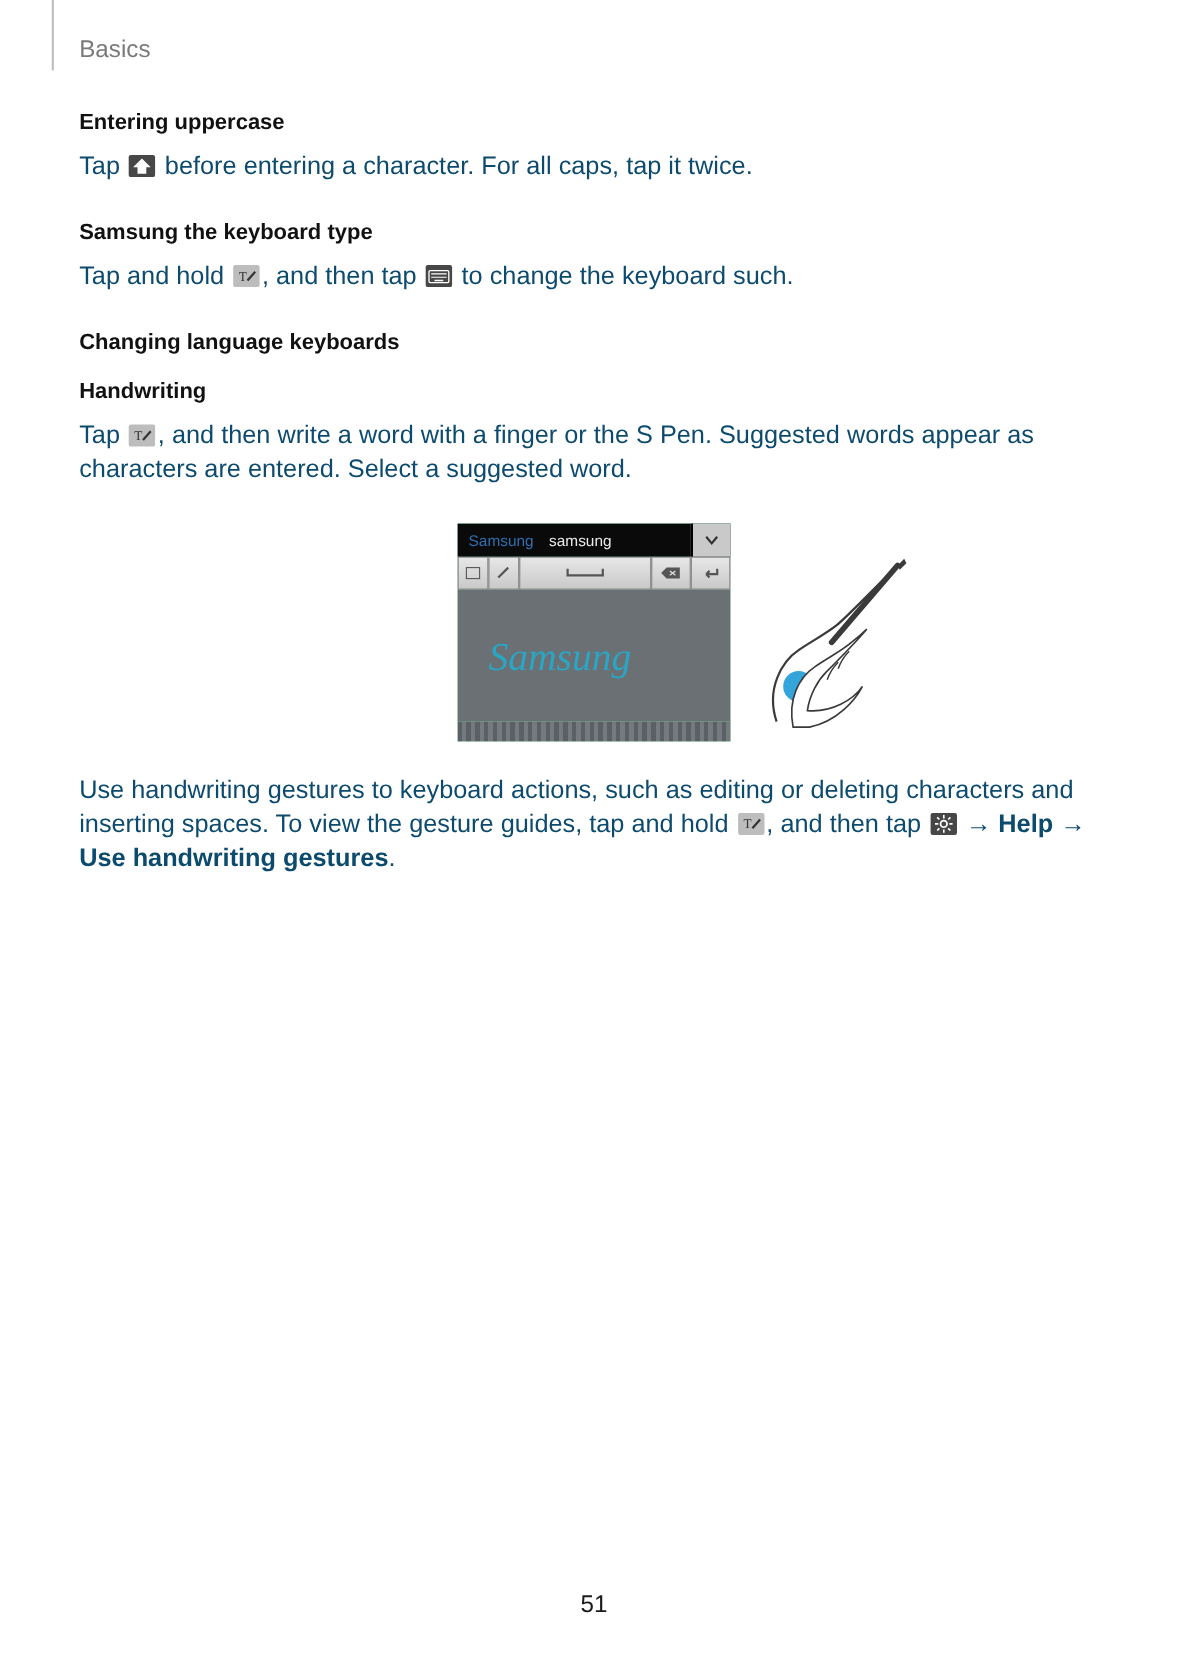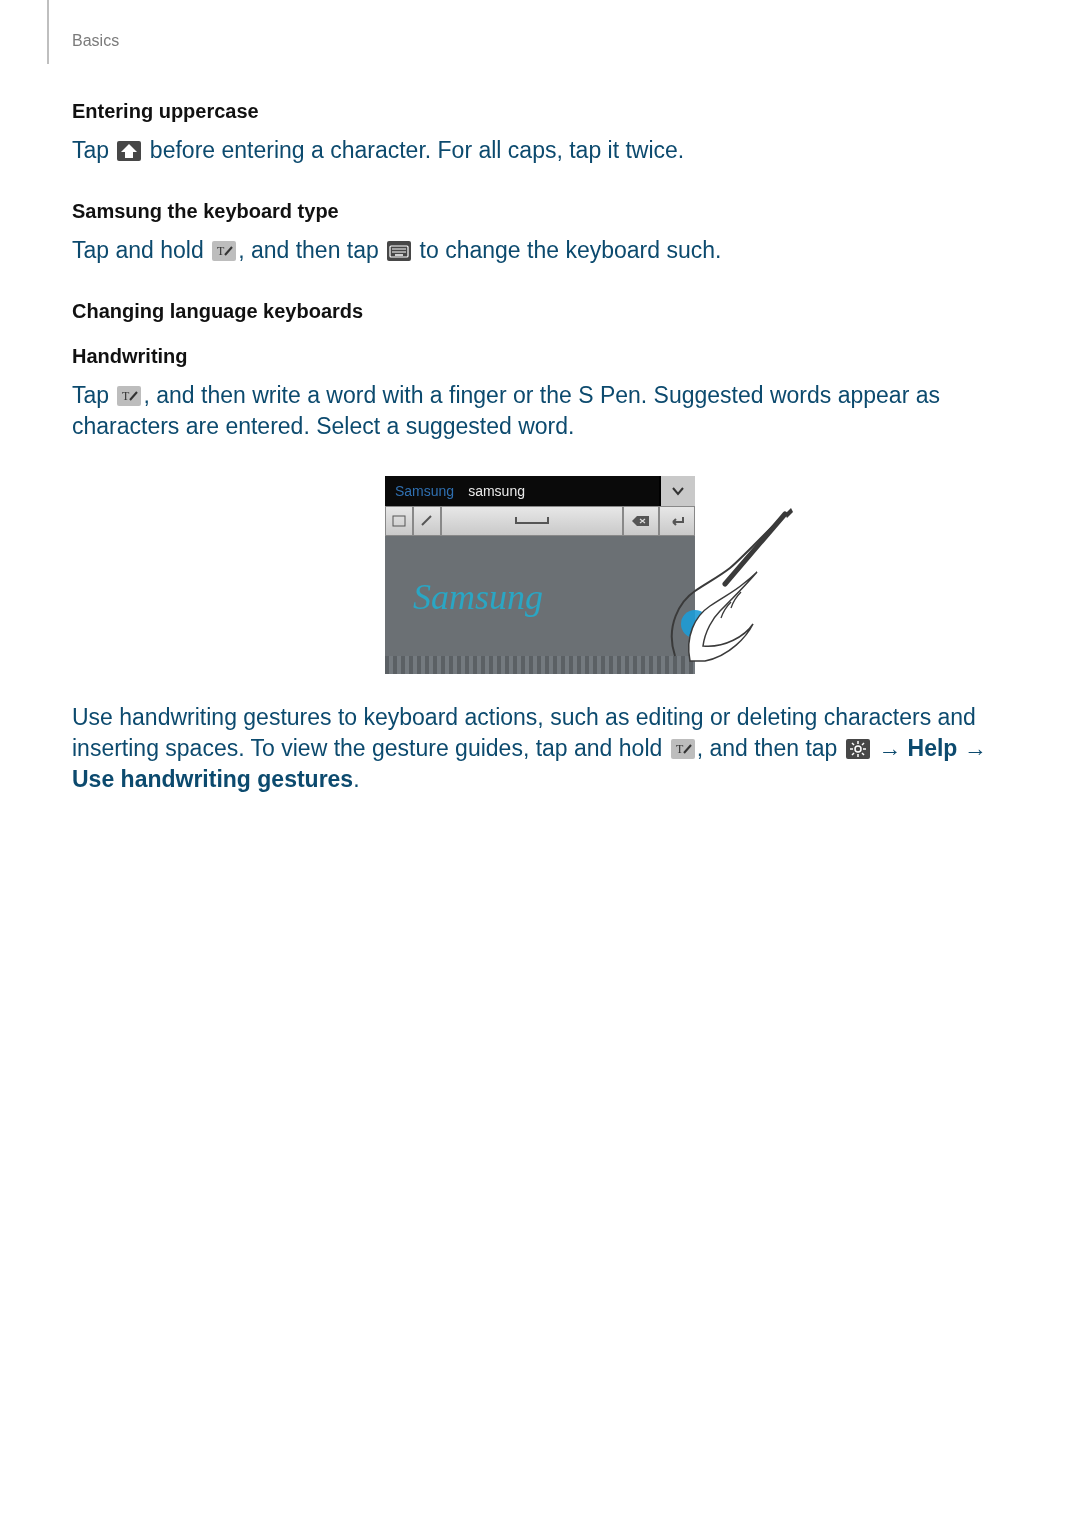--- a/index.html
+++ b/index.html
@@ -1,27 +1,27 @@
 <!DOCTYPE html>
 <html><head>
 <meta charset="utf-8">
 <style>
   html,body{margin:0;padding:0;background:#fff;font-family:"Segoe UI","Helvetica Neue",Arial,sans-serif;color:#1a1a1a}
   .page{width:1080px;height:1527px;position:relative;box-sizing:border-box}
   .margin-rule{position:absolute;left:47px;top:0;width:2px;height:64px;background:#bfbfbf}
-  .header-label{position:absolute;left:72px;top:32px;font-size:16px;color:#7a7a7a}
+  .header-label{position:absolute;left:72px;top:32px;font-size:22px;color:#7a7a7a}
   .content{position:absolute;left:72px;top:100px;width:936px}
   h2{font-family:"Segoe UI","Helvetica Neue",Arial,sans-serif;font-weight:700;font-size:20px;margin:0 0 12px 0;color:#111}
   p{font-size:23px;line-height:1.35;margin:0 0 34px 0;color:#0c4a6e}
   .sec{margin-bottom:22px}
   .inline-icon{display:inline-block;width:24px;height:20px;background:#474747;vertical-align:-3px;position:relative;border-radius:2px;margin:0 2px}
   .inline-icon svg{position:absolute;inset:0}
   .bold{font-weight:700}
   .fig{display:flex;justify-content:center;margin:10px 0 28px 0}
-  .kb{width:310px;background:#86efac;position:relative}
+  .kb{width:248px;background:#86efac;position:relative}
   .sugbar{display:flex;align-items:center;background:#0a0a0a;height:30px;padding:0 10px;gap:14px;position:relative}
   .sug1{color:#2f6fb0;font-size:14px}
   .sug2{color:#e9e9e9;font-size:14px}
   .sugbtn{position:absolute;right:0;top:0;width:34px;height:30px;background:#c9c9c9;border-left:2px solid #000;display:flex;align-items:center;justify-content:center}
   .row2{display:flex;height:30px;background:#cfcfcf}
   .kbtn{flex:0 0 auto;height:100%;border:1px solid #888;background:linear-gradient(#e7e7e7,#c9c9c9);display:flex;align-items:center;justify-content:center;box-sizing:border-box}
   .kbtn.sm{width:28px}
   .kbtn.space{flex:1}
   .kbtn.mid{width:36px}
   .hwarea{height:120px;background:#6b7074;position:relative}
@@ -149,13 +149,14 @@
                 <line x1="16" y1="14" x2="18" y2="16"></line>
                 <line x1="18" y1="4" x2="16" y2="6"></line>
                 <line x1="8" y1="14" x2="6" y2="16"></line>
               </g>
             </svg></span><span> → </span><span class="bold">Help</span><span> → </span><span class="bold">Use handwriting gestures</span><span>.</span>
       </p>
     </div>
 
   </div>
 
+  <div class="page-num">51</div>
 </div>
 
 </body></html>

